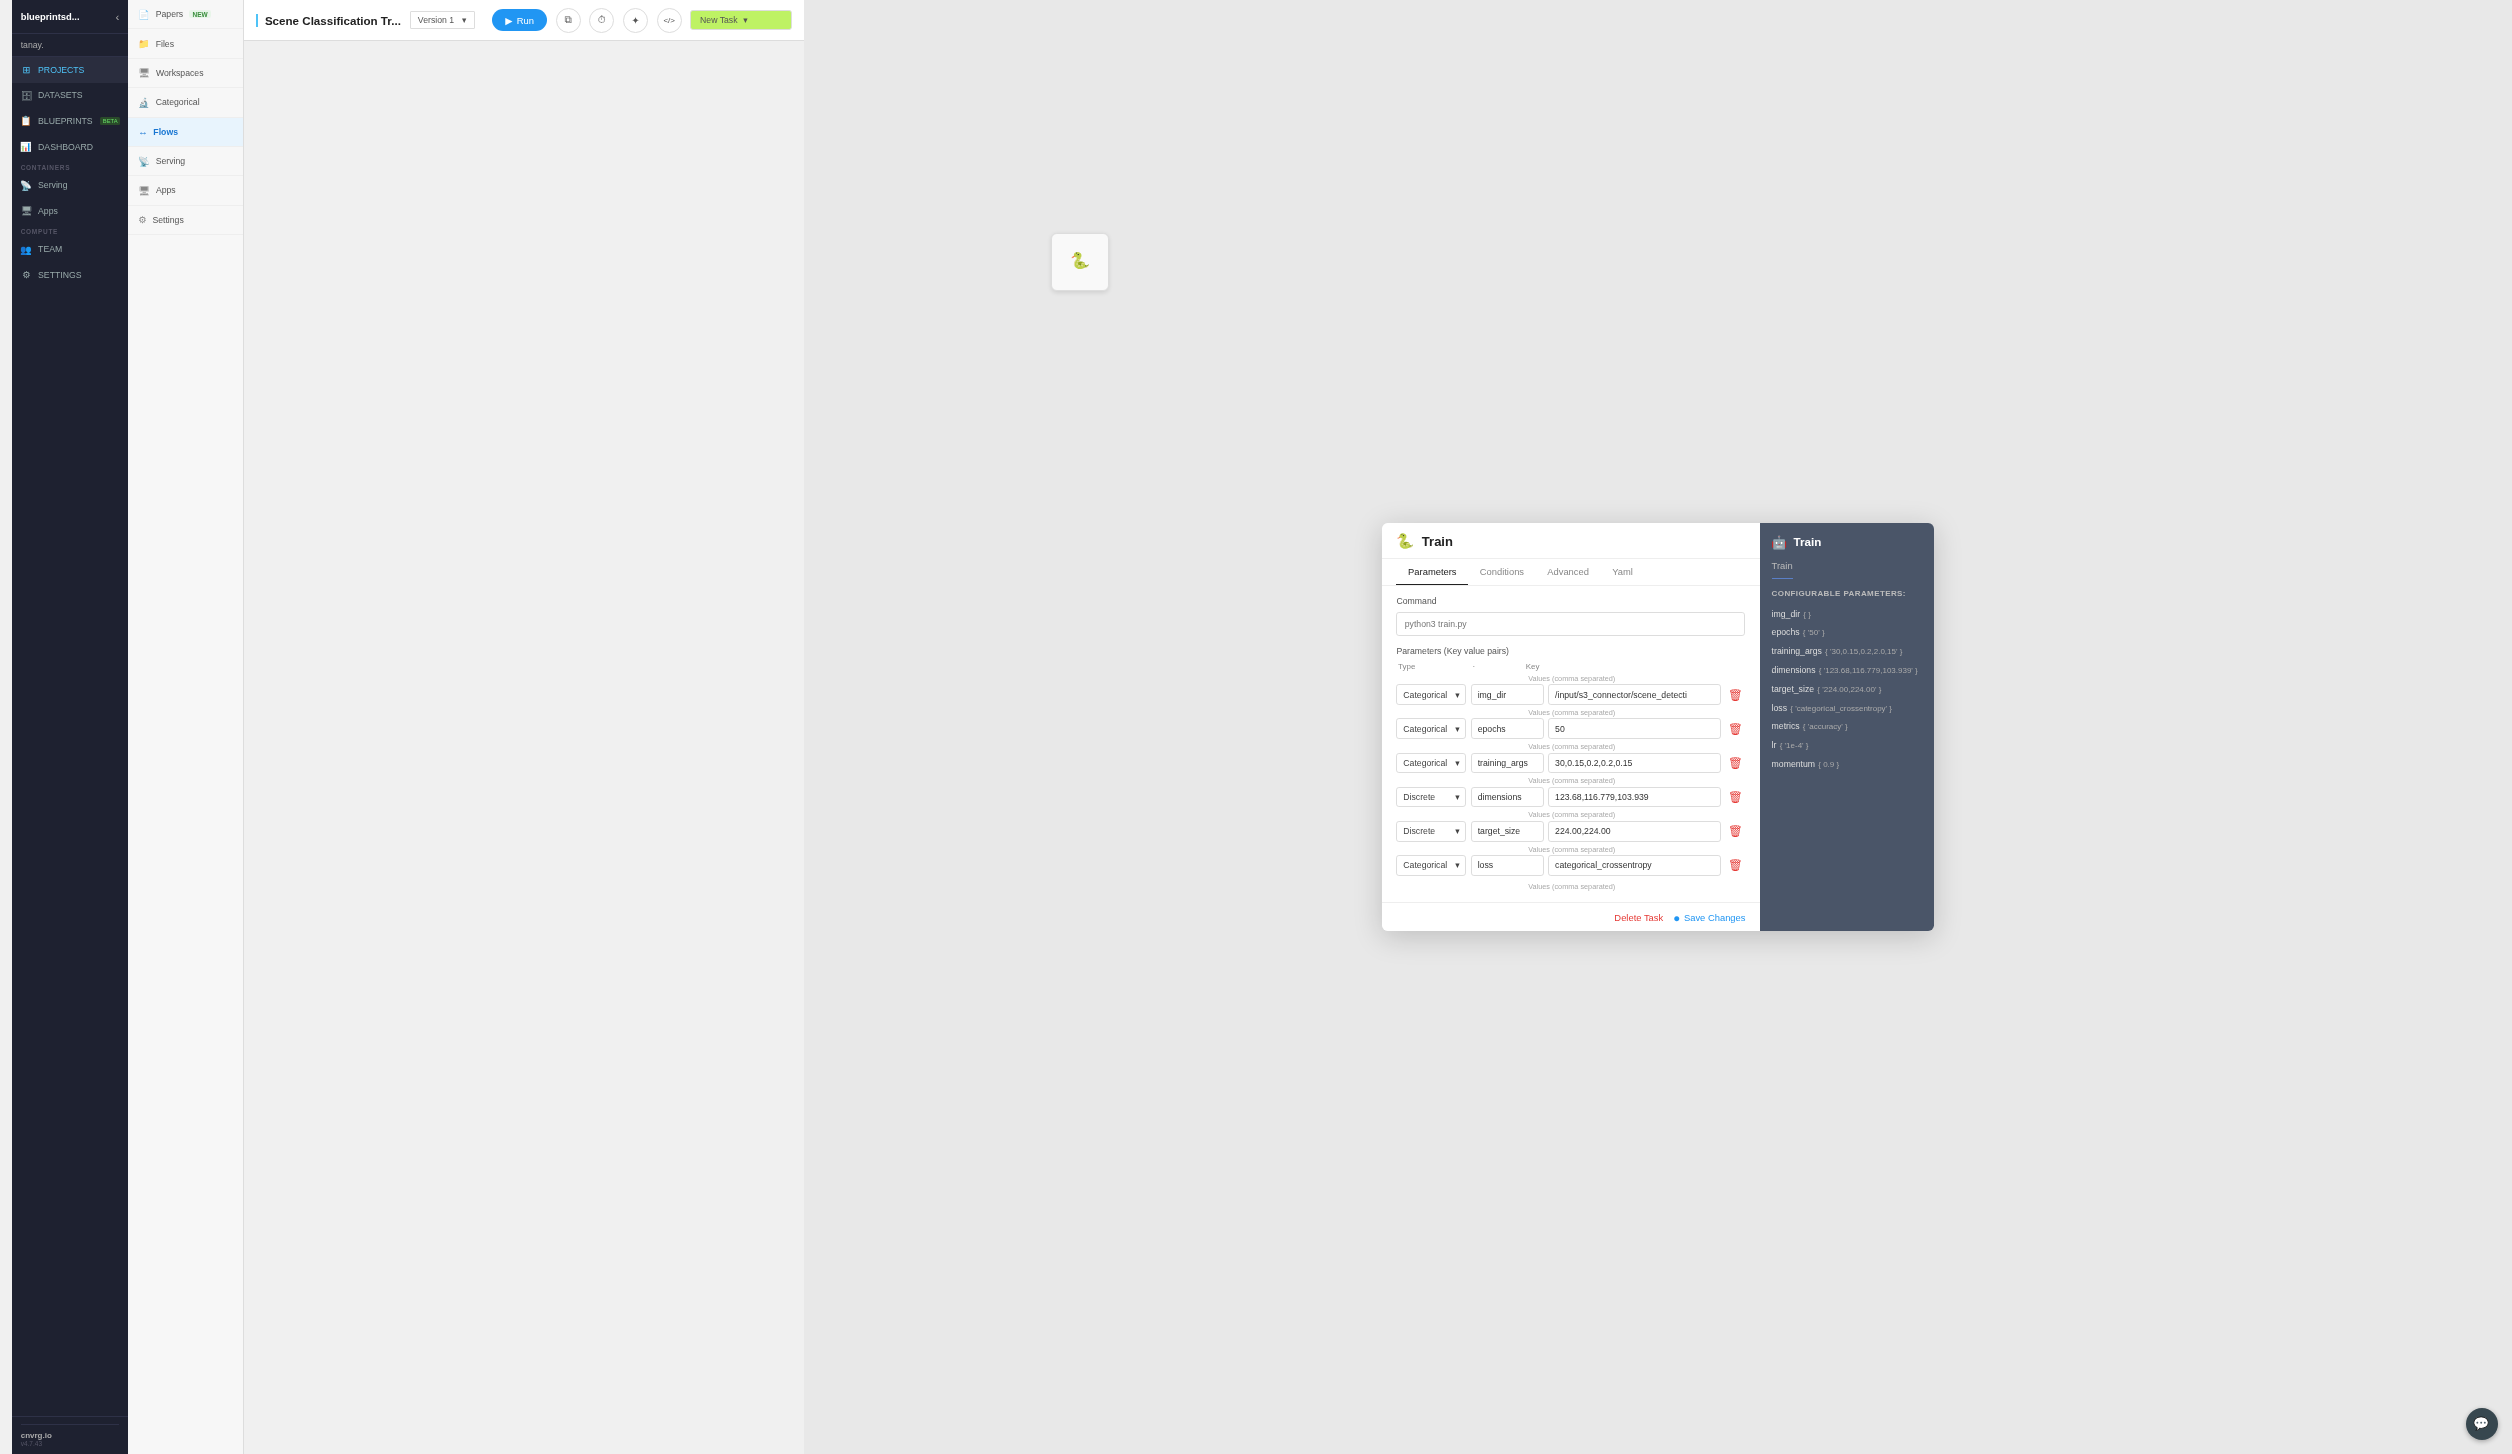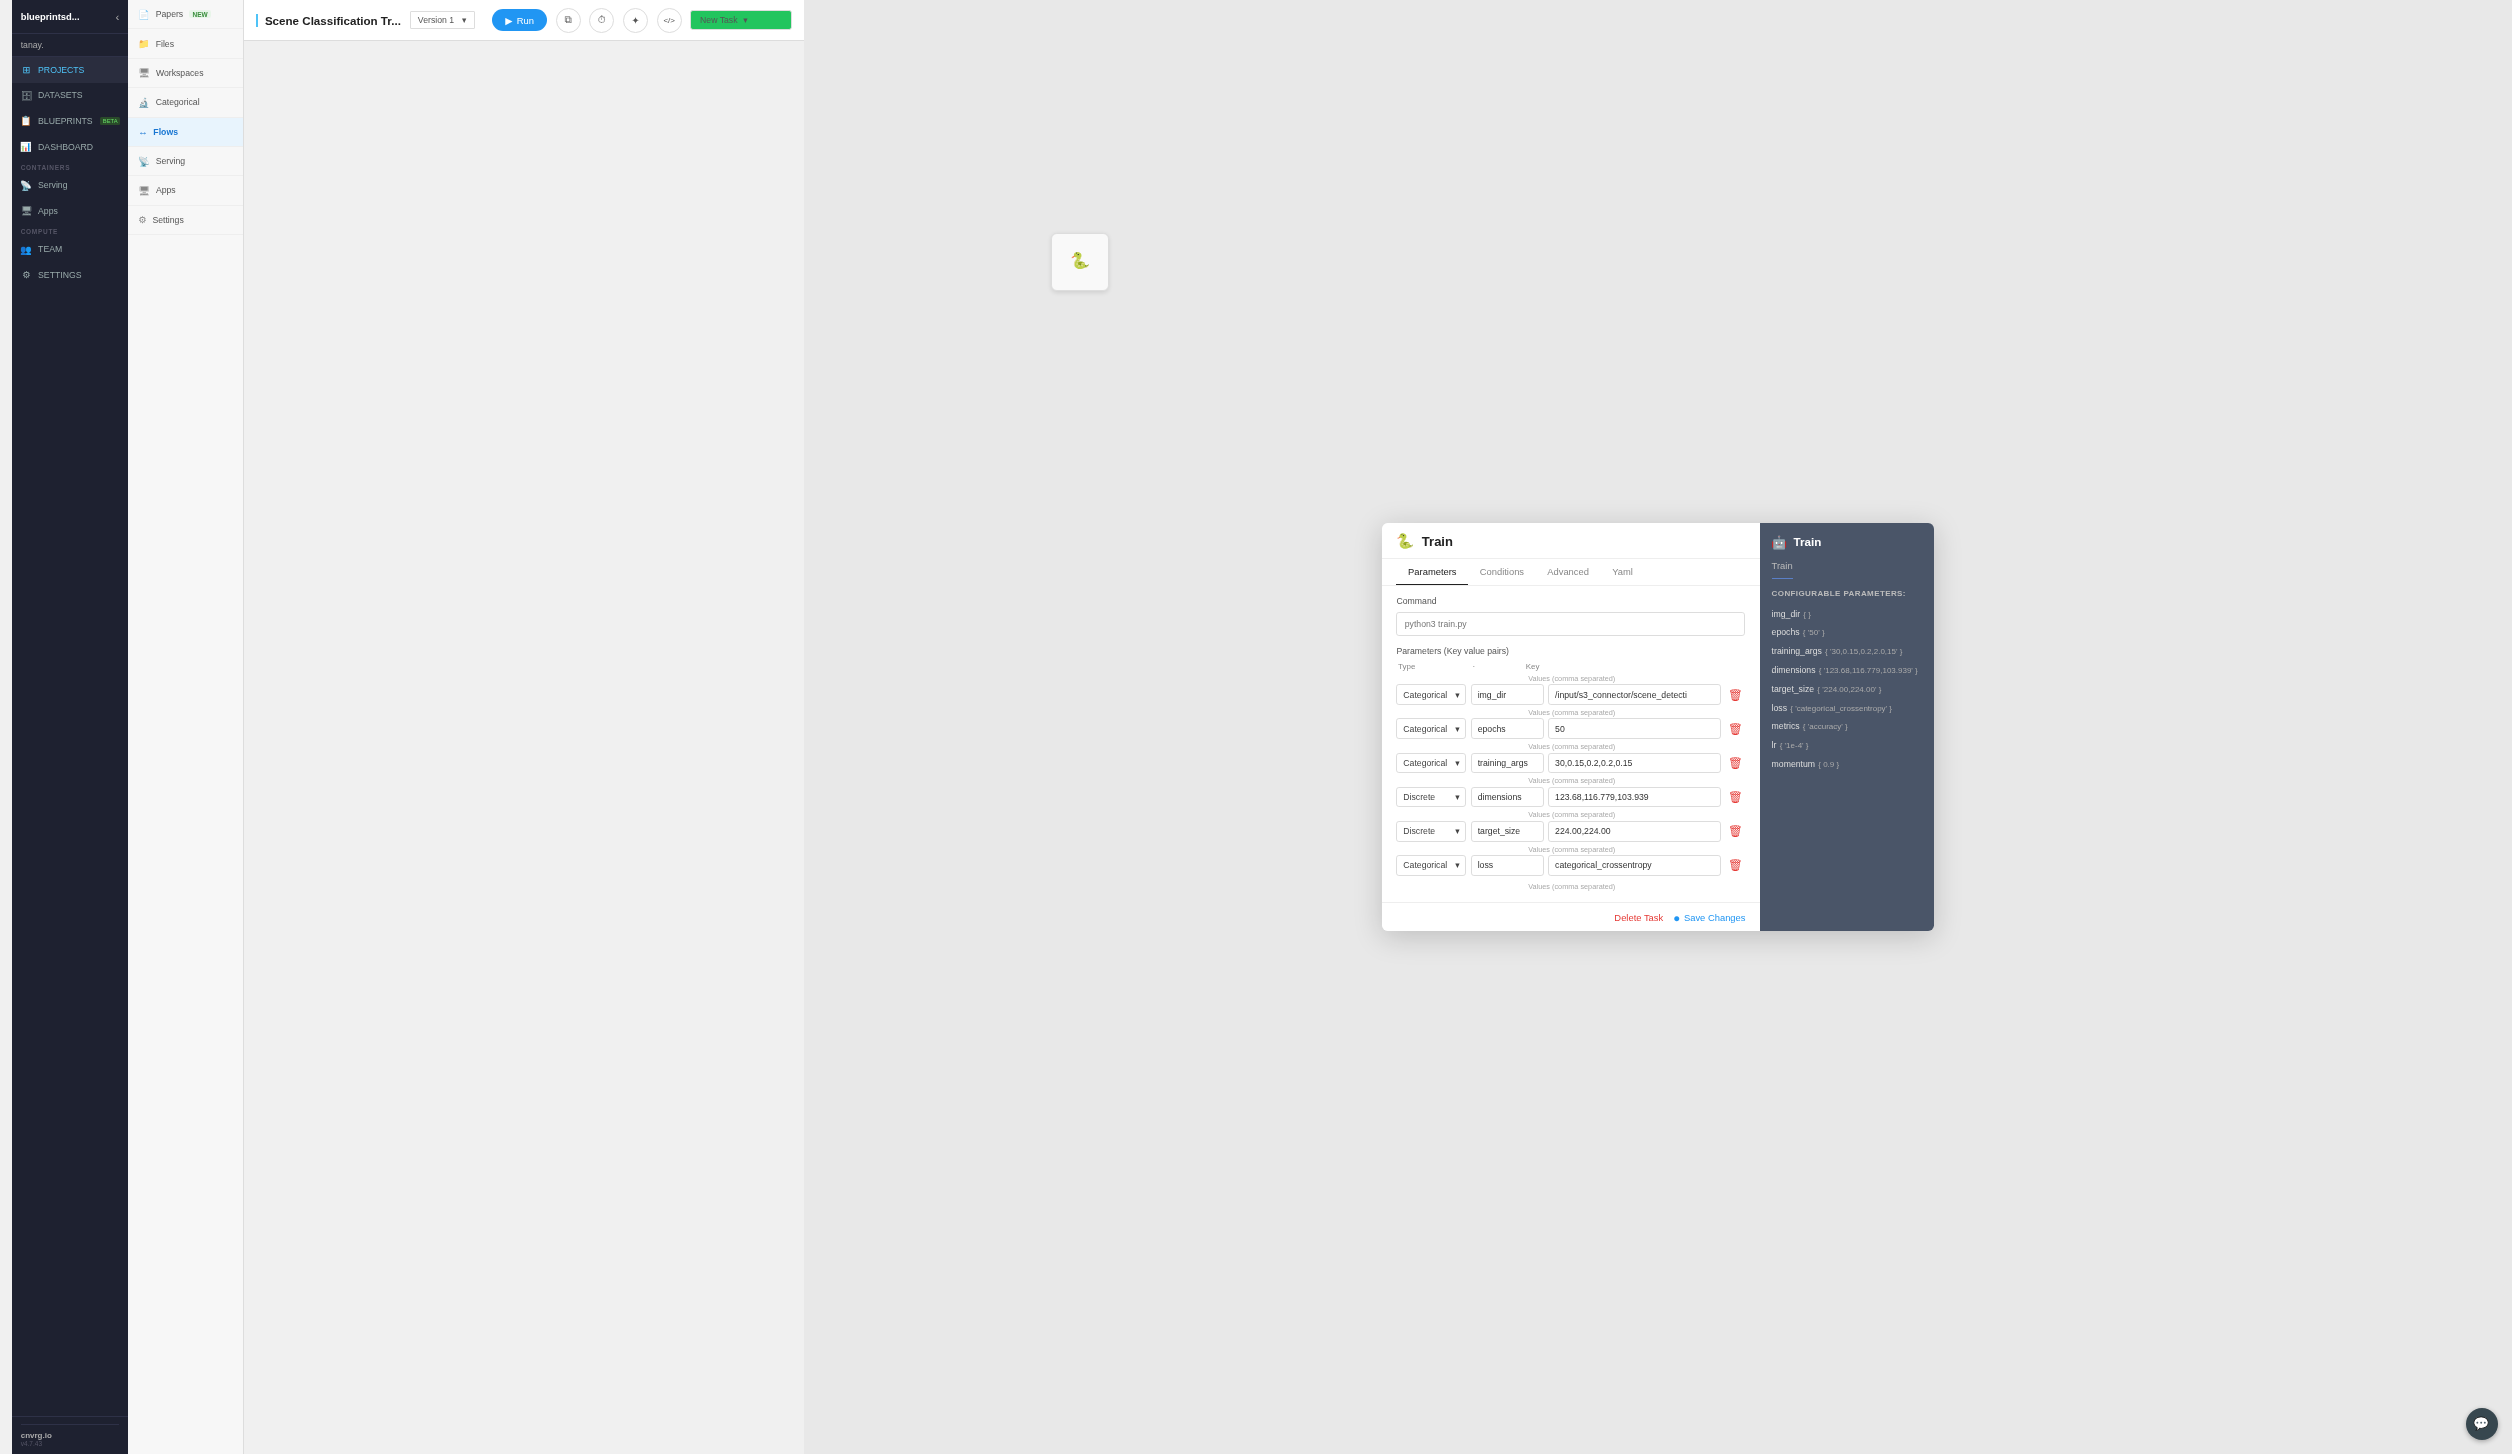--- a/index.html
+++ b/index.html
@@ -90,21 +90,21 @@
     }
     .topbar-icon-btn {
       width: 25px; height: 25px;
       border: 0.7px solid #ddd; border-radius: 50%;
       display: flex; align-items: center; justify-content: center;
       cursor: pointer; background: #fff; color: #555; font-size: 10.2px;
     }
     .topbar-task-select {
       border: 0.7px solid #ddd; border-radius: 2.9px;
       padding: 4.4px 8.7px; font-size: 8.7px; color: #555;
-      background: #22c55e; display: flex; align-items: center; gap: 5.8px;
+      background: #bef264; display: flex; align-items: center; gap: 5.8px;
       cursor: pointer; min-width: 102px;
     }
 
     
     .canvas {
       flex: 1; overflow: auto; position: relative;
       background-image: radial-gradient(circle, #ccc 0.7px, transparent 0.7px);
       background-size: 16px 16px;
       background-color: #e8e8e8;
     }

